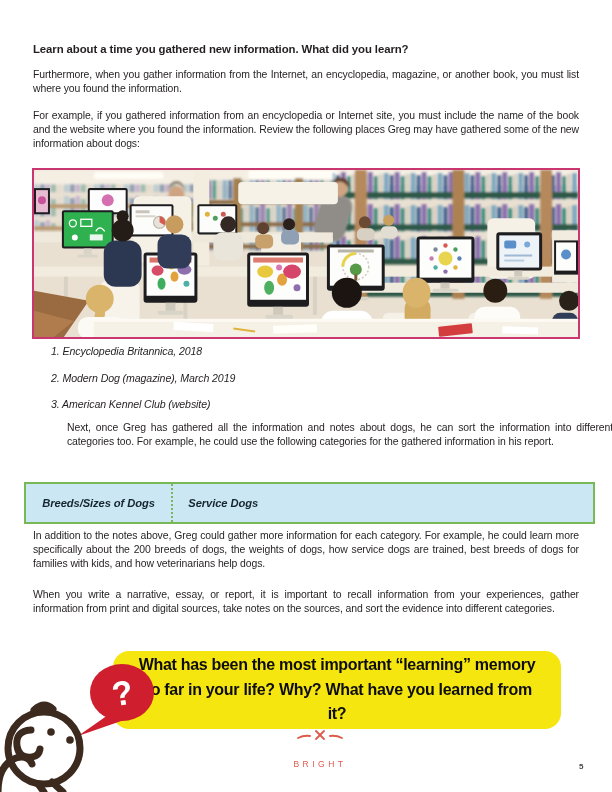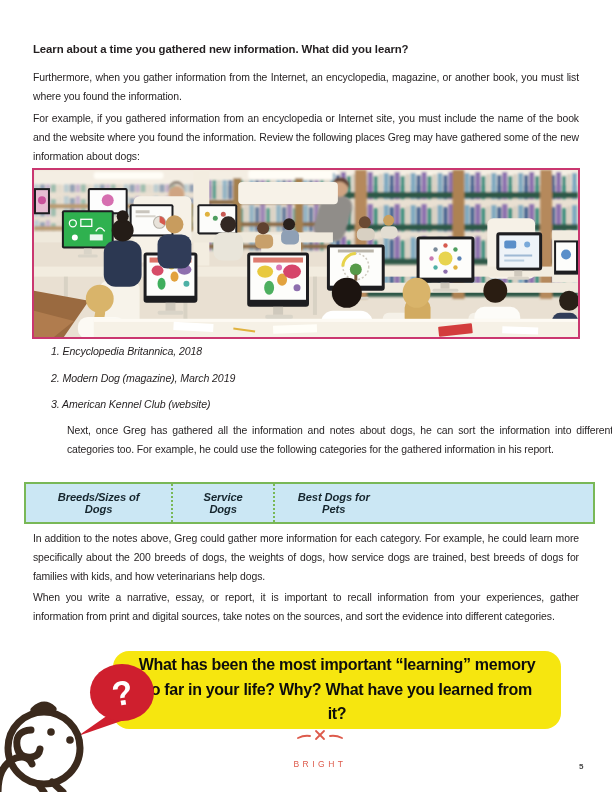--- a/index.html
+++ b/index.html
@@ -7,21 +7,21 @@
     width:612px;height:792px;position:relative;overflow:hidden;
     background:#ffffff;color:#231f20;
     font-family:"Liberation Sans", sans-serif;
   }
   .heading{
     position:absolute;left:33px;top:43px;width:546px;
     font-size:11.4px;font-weight:bold;letter-spacing:-0.1px;
   }
   .para{
     position:absolute;left:33px;width:546px;
-    font-size:10.45px;line-height:19px;text-align:justify;
+    font-size:10.45px;line-height:14px;text-align:justify;
     letter-spacing:-0.1px;
   }
   #para-furthermore{top:68px;}
   #para-forexample{top:109px;}
   #para-next{top:421px;margin-left:34px;}
   #para-inaddition{top:529px;}
   #para-whenyouwrite{top:588px;}
   .source{
     position:absolute;left:33px;width:546px;
     font-size:10.6px;font-style:italic;letter-spacing:-0.1px;margin-left:18px;
@@ -36,21 +36,21 @@
 
   .cat-table{
     position:absolute;left:24px;top:482px;width:571px;height:42px;
     background:#cbe7f4;border:2px solid #79b857;box-sizing:border-box;
     display:flex;align-items:stretch;
   }
   .cat-cell{
     display:flex;align-items:center;justify-content:center;
     font-weight:bold;font-style:italic;font-size:11.2px;color:#16262e;
     border-left:2px dotted #79b857;text-align:center;letter-spacing:-0.1px;
-    padding:0 17px;box-sizing:border-box;
+    padding:0 4px;box-sizing:border-box;
   }
   .cat-cell:first-child{border-left:none;}
   .cat-cell.c1{width:25.6%;} .cat-cell.c2{width:18.0%;}
   .cat-cell.c3{width:21.0%;} .cat-cell.c4{width:35.4%;}
 
   .callout{
     position:absolute;left:113px;top:651px;width:448px;height:78px;
     background:#f6e60f;border-radius:16px;z-index:1;
     display:flex;align-items:center;justify-content:center;
   }
@@ -306,21 +306,20 @@
 
 <div class="source" id="source-1">1. Encyclopedia Britannica, 2018</div>
 <div class="source" id="source-2">2. Modern Dog (magazine), March 2019</div>
 <div class="source" id="source-3">3. American Kennel Club (website)</div>
 
 <div class="para" id="para-next">Next, once Greg has gathered all the information and notes about dogs, he can sort the information into different categories too. For example, he could use the following categories for the gathered information in his report.</div>
 
 <div class="cat-table">
   <div class="cat-cell c1">Breeds/Sizes of Dogs</div>
   <div class="cat-cell c2">Service Dogs</div>
-  <div class="cat-cell c3">Best Dogs for Pets</div>
 </div>
 
 <div class="para" id="para-inaddition">In addition to the notes above, Greg could gather more information for each category. For example, he could learn more specifically about the 200 breeds of dogs, the weights of dogs, how service dogs are trained, best breeds of dogs for families with kids, and how veterinarians help dogs.</div>
 <div class="para" id="para-whenyouwrite">When you write a narrative, essay, or report, it is important to recall information from your experiences, gather information from print and digital sources, take notes on the sources, and sort the evidence into different categories.</div>
 
 <div class="callout">
   <div class="callout-text">What has been the most important “learning” memory so far in your life? Why? What have you learned from it?</div>
 </div>
 
 <svg class="bubble-tail" width="52" height="28" viewBox="0 0 52 28">

